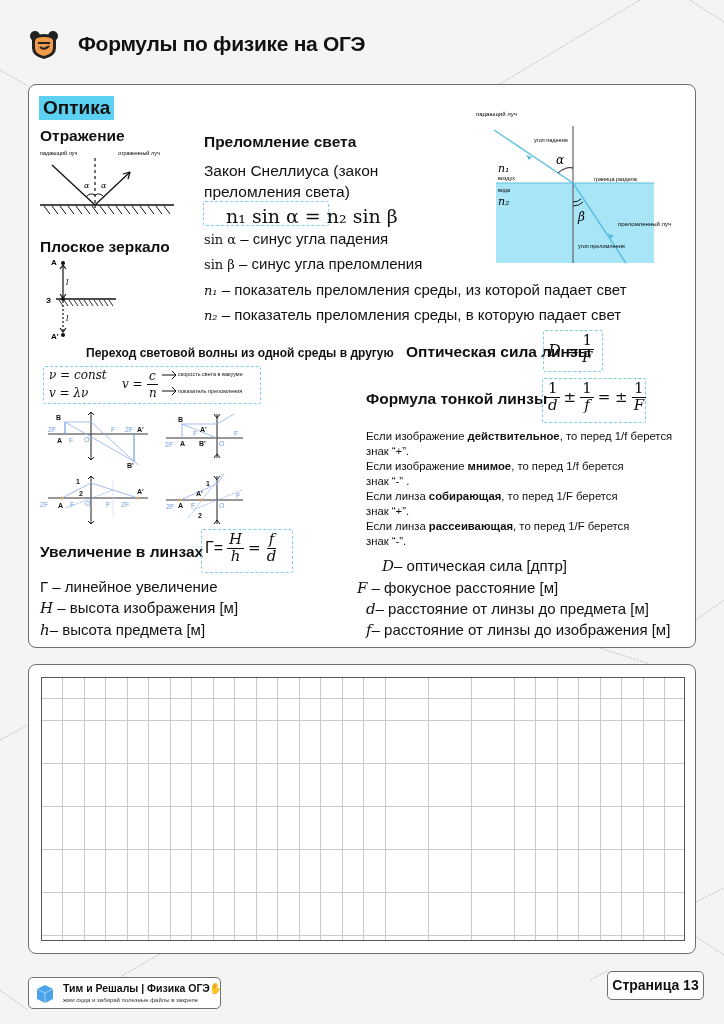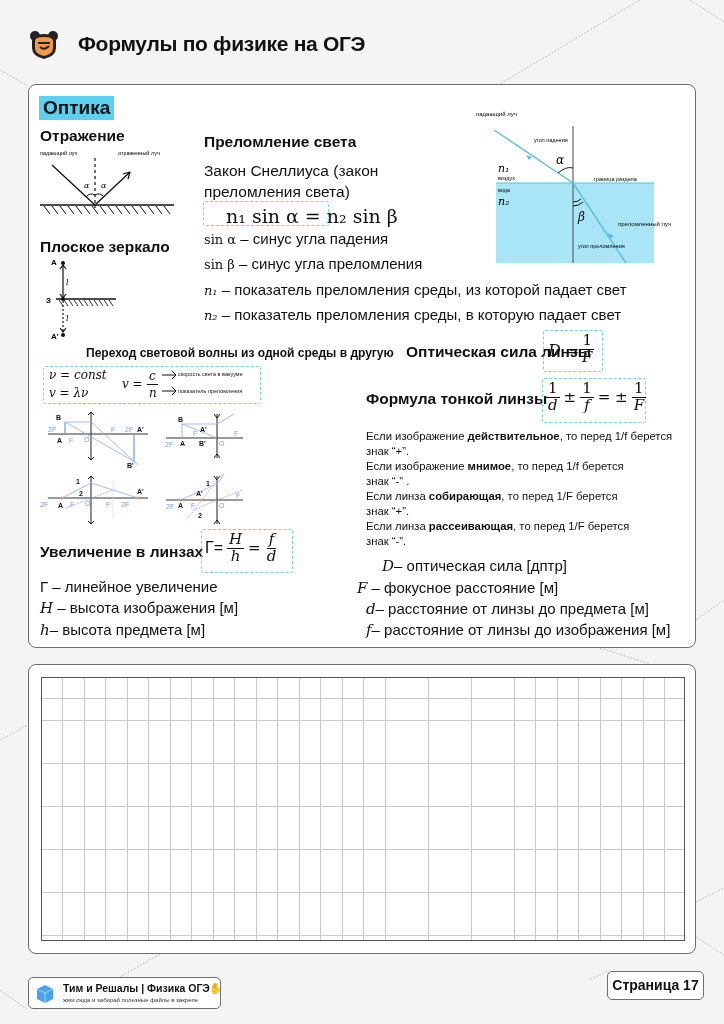--- a/index.html
+++ b/index.html
@@ -390,13 +390,13 @@
 
 <div id="footer-badge">
   <svg id="tg-icon" viewBox="0 0 20 20">
     <path d="M10 1 L18 5 L18 15 L10 19 L2 15 L2 5 Z" fill="#4aa3e8"></path>
     <path d="M2 5 L10 9 L18 5" stroke="#fff" stroke-width="0.8" fill="none" opacity="0.6"></path>
     <line x1="10" y1="9" x2="10" y2="19" stroke="#fff" stroke-width="0.8" opacity="0.6"></line>
   </svg>
   <div id="footer-title">Тим и Решалы | Физика ОГЭ✋</div>
   <div id="footer-sub">жми сюда и забирай полезные файлы в закрепе</div>
 </div>
-<div id="page-badge">Страница 17</div>
+<div id="page-badge">Страница 13</div>
 
 </body></html>

